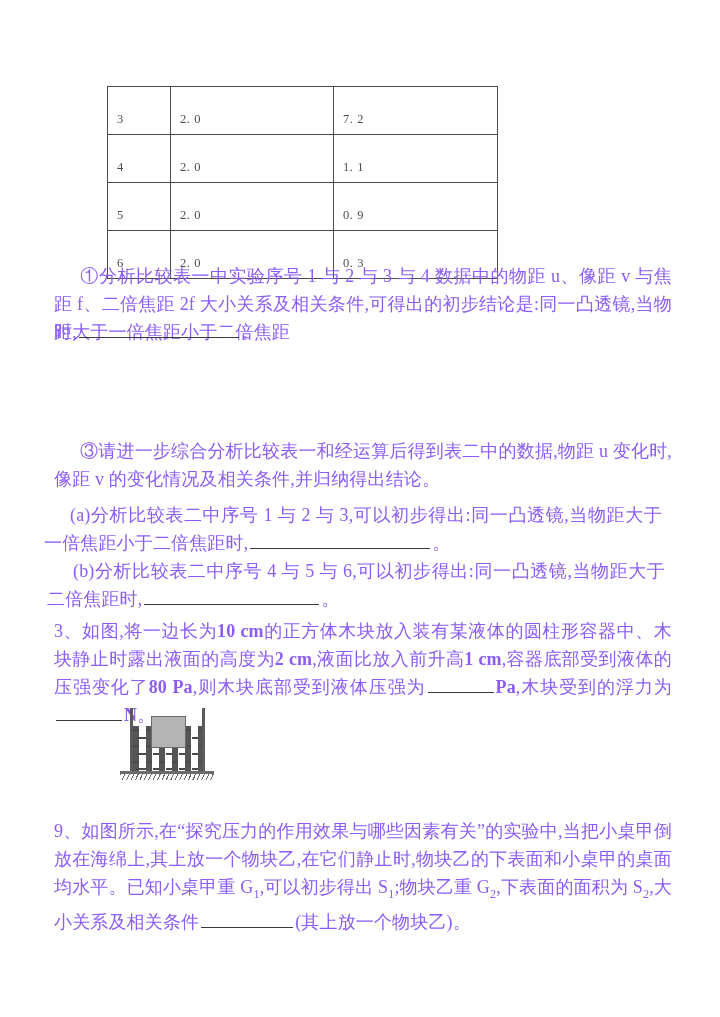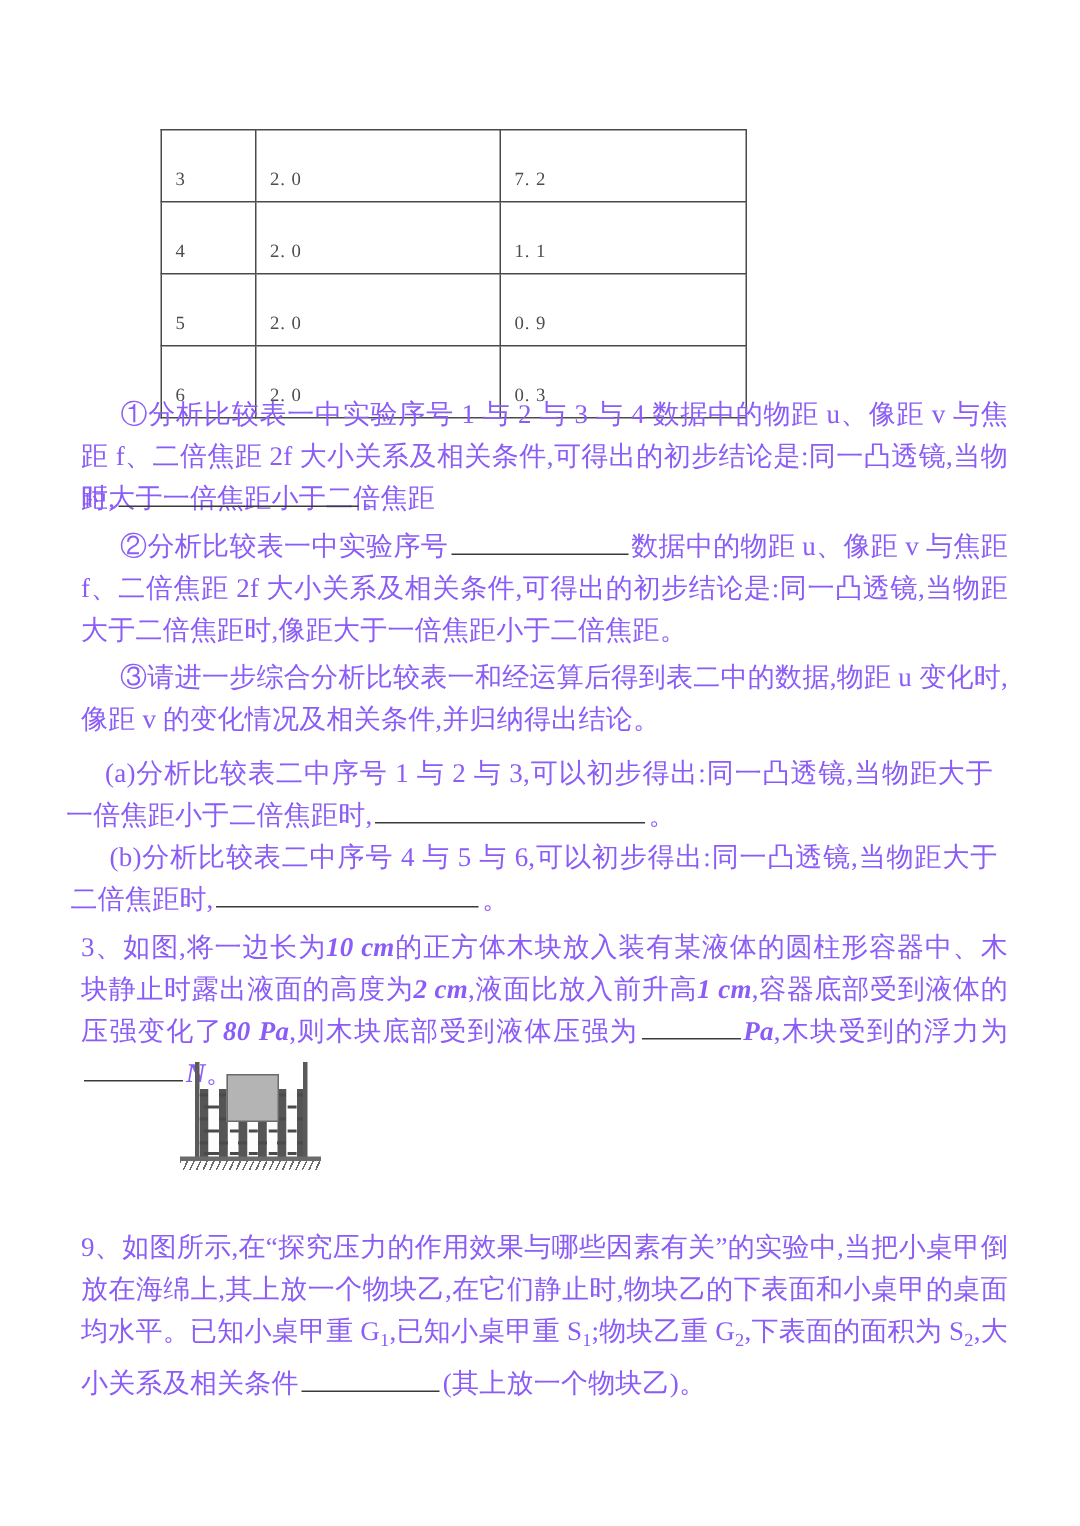--- a/index.html
+++ b/index.html
@@ -66,21 +66,21 @@
     height: 14px;
     margin: 0 2px;
   }
   .b-160 { width: 160px; }
   .b-118 { width: 118px; }
   .b-180 { width: 180px; }
   .b-175 { width: 175px; }
   .b-66  { width: 66px; }
   .b-92  { width: 92px; }
   .lat { font-family: "Liberation Serif", "DejaVu Serif", serif; }
-  .bold { font-weight: bold; font-style: italic; }
+  .bold { font-weight: bold; }
   sub { font-size: 0.68em; }
 
   
   .figure {
     position: absolute;
     left: 112px;
     top: 708px;
     width: 150px;
     height: 72px;
   }
@@ -181,23 +181,20 @@
     </tbody>
   </table>
 
   <div class="tblock" style="left:54px; top:262px; width:618px;">
     <span class="ind"></span><span>①分析比较表一中实验序号 1 与 2 与 3 与 4 数据中的物距 u、像距 v 与焦距 f、二倍焦距 2f 大小关系及相关条件,可得出的初步结论是:同一凸透镜,当物距大于一倍焦距小于二倍焦距</span>
   </div>
   <div class="tblock" style="left:54px; top:318px; width:618px;">
     <span>时,</span><span class="blank b-160"></span><span>。</span>
   </div>
 
-  <div class="tblock" style="left:54px; top:350px; width:618px;">
-    <span class="ind"></span><span>②分析比较表一中实验序号</span><span class="blank b-118"></span><span>数据中的物距 u、像距 v 与焦距 f、二倍焦距 2f 大小关系及相关条件,可得出的初步结论是:同一凸透镜,当物距大于二倍焦距时,像距大于一倍焦距小于二倍焦距。</span>
-  </div>
 
   <div class="tblock" style="left:54px; top:437px; width:618px;">
     <span class="ind"></span><span>③请进一步综合分析比较表一和经运算后得到表二中的数据,物距 u 变化时,像距 v 的变化情况及相关条件,并归纳得出结论。</span>
   </div>
 
   <div class="tblock" style="left:44px; top:501px; width:618px;">
     <span class="ind"></span><span>(a)分析比较表二中序号 1 与 2 与 3,可以初步得出:同一凸透镜,当物距大于一倍焦距小于二倍焦距时,</span><span class="blank b-180"></span><span>。</span>
   </div>
 
   <div class="tblock" style="left:47px; top:557px; width:618px;">
@@ -220,16 +217,16 @@
         <div class="lrow" style="top:35px; background-position:0px 0;"></div>
         <div class="lrow" style="top:42px; background-position:7px 0;"></div>
       </div>
     </div>
     <div class="block"></div>
     <div class="ground"></div>
     <div class="hatch"></div>
   </div>
 
   <div class="tblock" style="left:54px; top:817px; width:618px;">
-    <span>9、如图所示,在“探究压力的作用效果与哪些因素有关”的实验中,当把小桌甲倒放在海绵上,其上放一个物块乙,在它们静止时,物块乙的下表面和小桌甲的桌面均水平。已知小桌甲重 G</span><sub class="lat">1</sub><span>,已知小桌甲重 S</span><sub class="lat">1</sub><span>;物块乙重 G</span><sub class="lat">2</sub><span>,下表面的面积为 S</span><sub class="lat">2</sub><span>,大小关系及相关条件</span><span class="blank b-92"></span><span>(其上放一个物块乙)。</span>
+    <span>9、如图所示,在“探究压力的作用效果与哪些因素有关”的实验中,当把小桌甲倒放在海绵上,其上放一个物块乙,在它们静止时,物块乙的下表面和小桌甲的桌面均水平。已知小桌甲重 G</span><sub class="lat">1</sub><span>,可以初步得出 S</span><sub class="lat">1</sub><span>;物块乙重 G</span><sub class="lat">2</sub><span>,下表面的面积为 S</span><sub class="lat">2</sub><span>,大小关系及相关条件</span><span class="blank b-92"></span><span>(其上放一个物块乙)。</span>
   </div>
 
 </div>
 
 </body></html>

